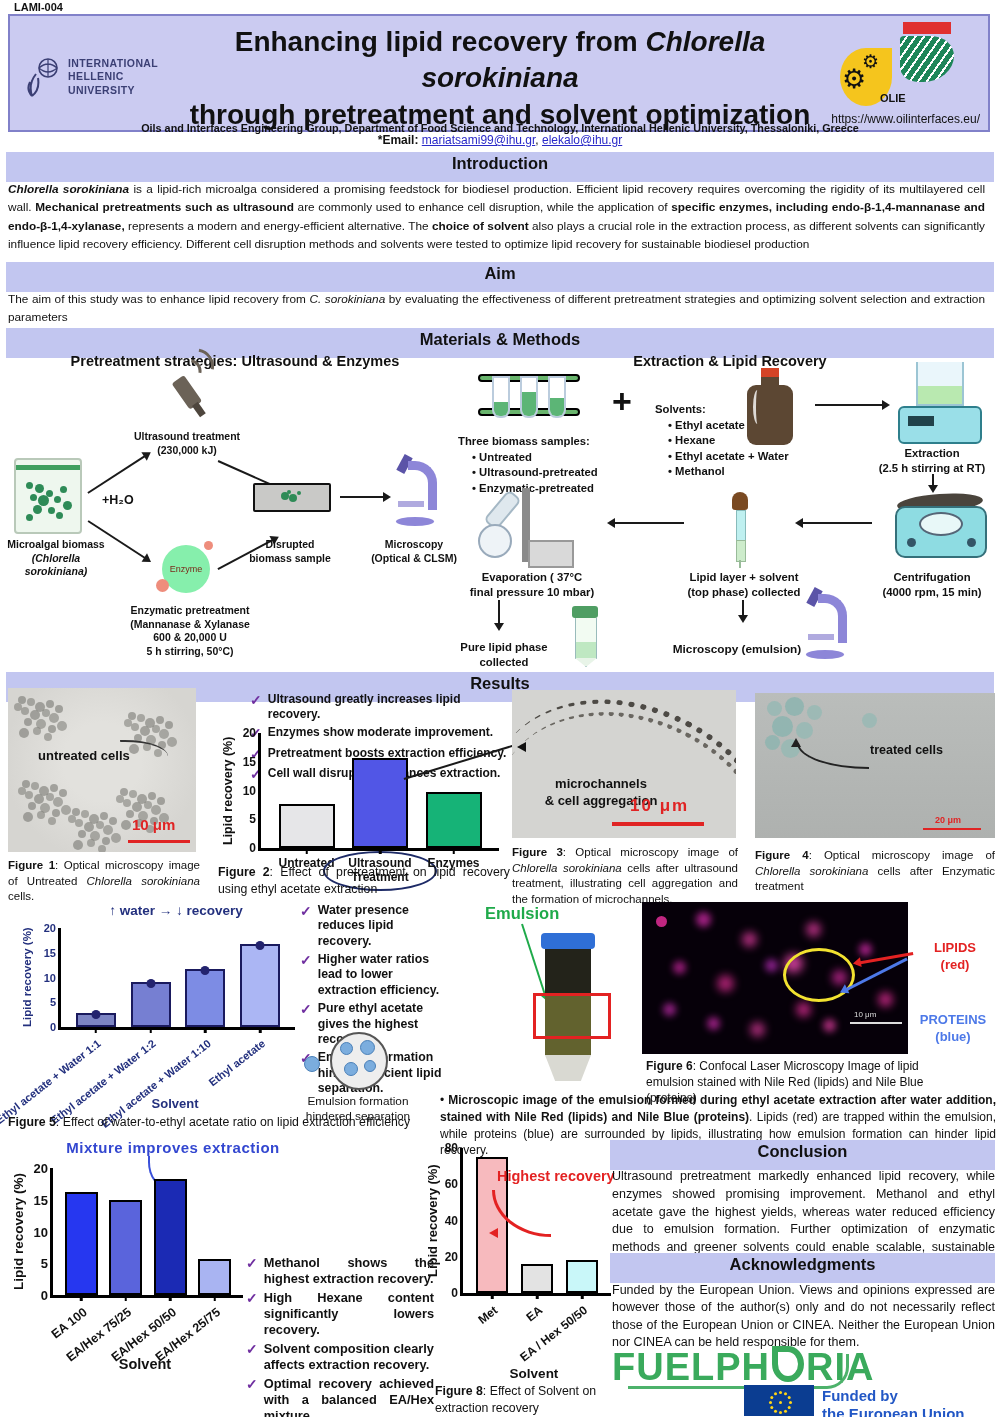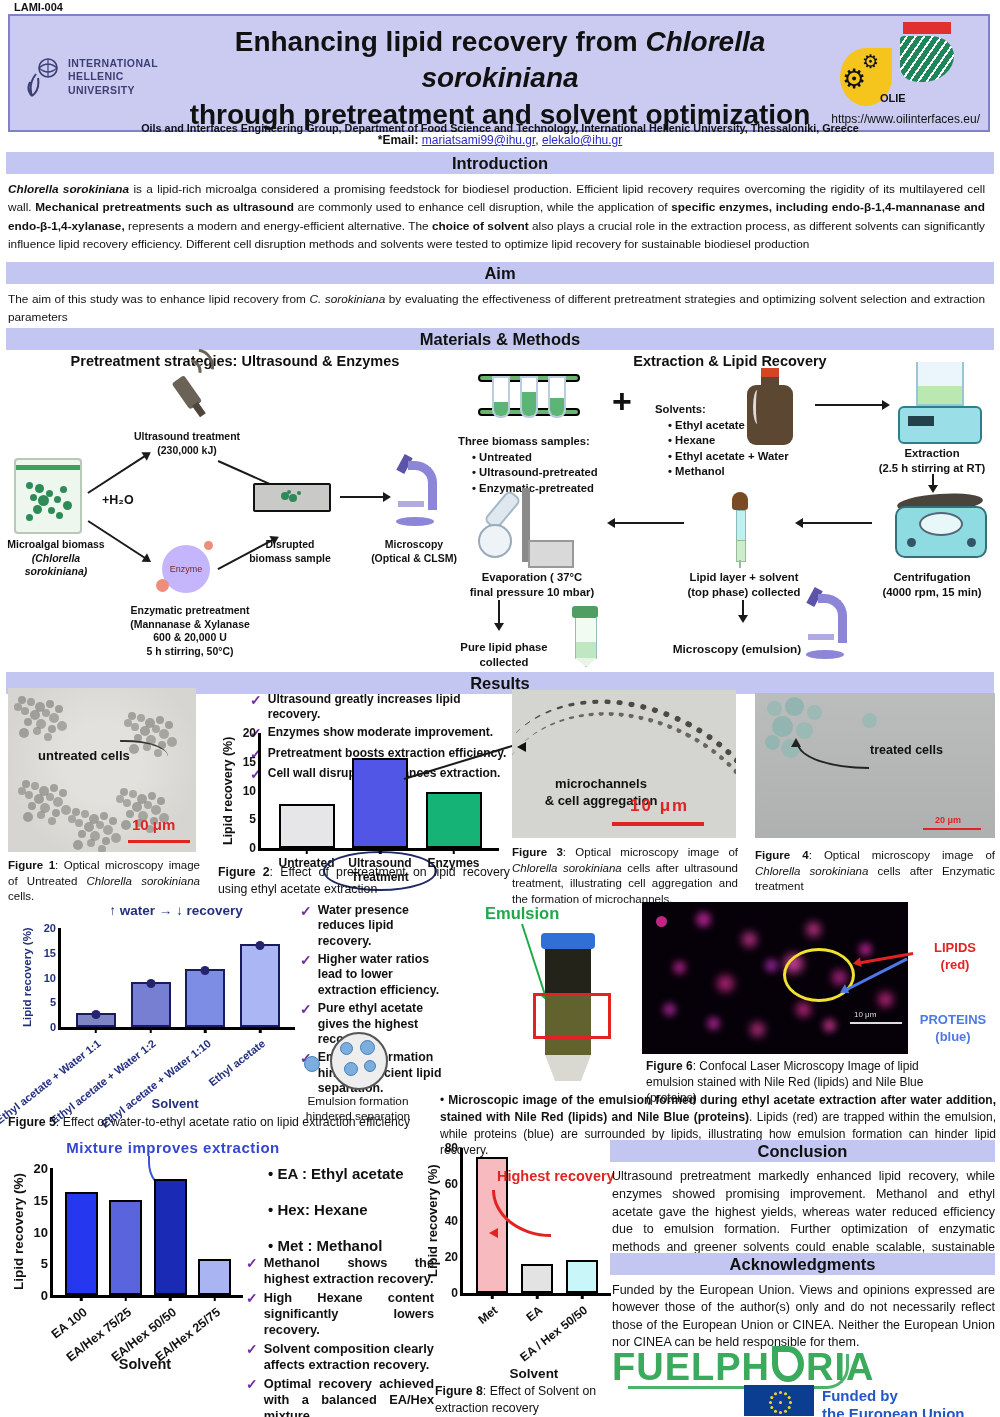--- a/index.html
+++ b/index.html
@@ -33,21 +33,21 @@
   .olie .drop{position:absolute;left:0;top:4px;width:52px;height:58px;background:#f5c51d;
       border-radius:50% 0 50% 50%;}
   .olie .g1{position:absolute;left:2px;top:22px;font-size:27px;line-height:1;color:#111;}
   .olie .g2{position:absolute;left:22px;top:8px;font-size:19px;line-height:1;color:#111;}
   .olie .olabel{position:absolute;left:32px;top:48px;font-size:11px;font-weight:bold;margin-left:8px;}
   .website{position:absolute;right:8px;top:96px;font-size:12px;}
   .emailline{position:absolute;left:0;top:133px;width:100%;text-align:center;font-size:12px;}
   .emailline a{color:#2929c8;}
 
   
-  .banner{position:absolute;left:6px;right:6px;height:22px;background:#c2c6f0;
+  .banner{position:absolute;left:6px;right:6px;height:30px;background:#c2c6f0;
           text-align:center;font-size:16.5px;font-weight:bold;line-height:22px;}
   .banner.half{left:610px;right:5px;}
   .para{position:absolute;left:8px;right:15px;font-size:11.8px;line-height:1.55;text-align:justify;}
 
   
   .mlbl{position:absolute;font-size:10.5px;font-weight:bold;text-align:center;line-height:1.3;}
   .mtitle{position:absolute;font-size:14.5px;font-weight:bold;text-align:center;}
   .blist{position:absolute;font-size:11.3px;font-weight:bold;line-height:1.35;}
   .blist div{white-space:nowrap;}
 
@@ -74,21 +74,21 @@
   .bag .cells{position:absolute;left:10px;top:22px;width:7px;height:7px;border-radius:50%;
        background:#2e8b57;box-shadow:10px 3px 0 1px #2e8b57,20px 8px 0 0 #2e8b57,4px 12px 0 0 #2e8b57,
        14px 15px 0 2px #2e8b57,28px 14px 0 0 #2e8b57,8px 24px 0 1px #2e8b57,22px 25px 0 0 #2e8b57,
        34px 4px 0 0 #2e8b57,38px 20px 0 1px #2e8b57,30px 30px 0 0 #2e8b57,0 32px 0 0 #2e8b57;}
   .usound{position:absolute;left:165px;top:368px;width:55px;height:58px;transform:rotate(-35deg);}
   .usound .body{position:absolute;left:18px;top:6px;width:15px;height:32px;background:#6b6257;border-radius:3px;}
   .usound .tip{position:absolute;left:22px;top:36px;width:7px;height:14px;background:#4e463d;}
   .usound .w1,.usound .w2{position:absolute;border:3px solid transparent;border-right-color:#6b6257;border-radius:50%;}
   .usound .w1{left:28px;top:-6px;width:18px;height:18px;}
   .usound .w2{left:30px;top:-12px;width:30px;height:30px;}
-  .enzyme{position:absolute;left:162px;top:545px;width:48px;height:48px;background:#c4b5fd;
+  .enzyme{position:absolute;left:162px;top:545px;width:48px;height:48px;background:#86efac;
       border-radius:50%;display:flex;align-items:center;justify-content:center;}
   .enzyme .t{font-size:9px;color:#7a2a1a;}
   .enzyme .s1{position:absolute;left:-6px;top:34px;width:13px;height:13px;border-radius:50%;background:#ee8d7c;}
   .enzyme .s2{position:absolute;left:42px;top:-4px;width:9px;height:9px;border-radius:50%;background:#ee8d7c;}
   .slide{position:absolute;left:253px;top:483px;width:74px;height:25px;background:#c9c9c7;
       border:2.5px solid #111;border-radius:2px;}
   .slide .cells{position:absolute;left:26px;top:7px;width:8px;height:8px;border-radius:50%;background:#2e8b57;
       box-shadow:8px 2px 0 0 #2e8b57,14px -3px 0 -2px #2e8b57,4px -4px 0 -2px #2e8b57;}
   .mic{position:absolute;width:46px;height:72px;}
   .mic .arm{position:absolute;left:16px;top:6px;width:20px;height:40px;border:0;
@@ -663,25 +663,20 @@
           <div class="xlab">EA/Hex 25/75</div>
         </div>
       </div>
   <div class="ytick" style="bottom: 0%;">0</div>
       <div class="ytick" style="bottom: 25%;">5</div>
       <div class="ytick" style="bottom: 50%;">10</div>
       <div class="ytick" style="bottom: 75%;">15</div>
       <div class="ytick" style="bottom: 100%;">20</div>
     </div>
   <div class="chartxlab" style="left:50px;top:1356px;width:190px;font-size:14.5px;">Solvent</div>
-  <div class="legend" style="left:268px;top:1156px;">
-    <div><span>•</span> <span>EA : Ethyl acetate</span></div>
-    <div><span>•</span> <span>Hex: Hexane</span></div>
-    <div><span>•</span> <span>Met : Methanol</span></div>
-  </div>
   <div class="check" style="left:246px;top:1255px;width:188px;font-size:12.8px;text-align:justify;">
     <div class="checkrow">
         <span class="ck">✓</span>
         <span>Methanol shows the highest extraction recovery.</span>
       </div>
     <div class="checkrow">
         <span class="ck">✓</span>
         <span>High Hexane content significantly lowers recovery.</span>
       </div>
     <div class="checkrow">

